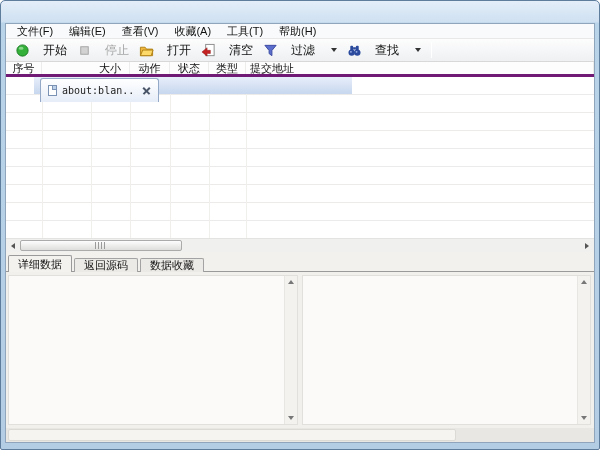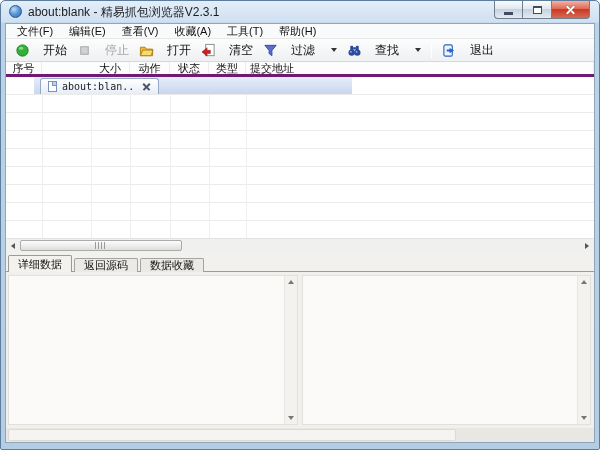--- a/index.html
+++ b/index.html
@@ -70,21 +70,21 @@
   
   .grid-area { position:relative; height:161px; overflow:hidden;
     background:
       repeating-linear-gradient(180deg, transparent 0px, transparent 17px, #ecebe9 17px, #ecebe9 18px),
       #ffffff; }
   .vline { position:absolute; top:0; bottom:0; width:1px; background:#f0efec; }
   .vl0{left:36px;} .vl1{left:85px;} .vl2{left:124px;} .vl3{left:164px;} .vl4{left:203px;} .vl5{left:240px;}
 
   .tabstrip { position:absolute; left:28px; top:0; width:318px; height:17px;
     background:linear-gradient(180deg,#e7eefa 0%,#c7d7ee 100%); }
-  .session-tab { position:absolute; left:6px; top:1px; height:16px;
+  .session-tab { position:absolute; left:6px; top:1px; height:24px;
     display:flex; align-items:center; gap:5px; padding:0 7px;
     background:linear-gradient(180deg,#ffffff 0%,#e6edf8 100%);
     border:1px solid #93a9c7; border-bottom:none; border-radius:3px 3px 0 0;
     font-family:"DejaVu Sans Mono", monospace; font-size:10px; color:#222; }
   .tab-doc-icon { width:9px; height:11px; background:#fff; border:1px solid #7a92b4; position:relative; }
   .tab-doc-icon::after { content:""; position:absolute; right:0; top:0; width:3px; height:3px;
     background:#bcd0ea; border-left:1px solid #7a92b4; border-bottom:1px solid #7a92b4; }
   .tab-close { position:relative; width:9px; height:9px; margin-left:3px; }
   .tab-close i { position:absolute; left:0; top:3.5px; width:9px; height:1.6px; background:#4a5668; }
   .tab-close i:nth-child(1){ transform:rotate(45deg);} .tab-close i:nth-child(2){ transform:rotate(-45deg);}
@@ -124,38 +124,20 @@
     border-left:3.5px solid transparent;border-right:3.5px solid transparent;border-top:4px solid #777; }
   .bottom-strip { position:absolute; left:0; right:0; bottom:0; height:14px; background:#e9e7e3; }
   .strip-thumb { position:absolute; left:2px; top:1px; width:448px; height:12px;
     background:#f5f4f1; border:1px solid #dcdad5; border-radius:2px; }
 </style>
 </head>
 <body>
 
 <div class="window">
 
-  <div class="titlebar">
-    <span class="app-icon"></span>
-    <span class="title-text">about:blank - 精易抓包浏览器V2.3.1</span>
-    <div class="caption-btns">
-      <div class="cap-btn min">
-        <span class="g-min"></span>
-      </div>
-      <div class="cap-btn max">
-        <span class="g-max"></span>
-      </div>
-      <div class="cap-btn close">
-        <span class="g-x">
-            <i></i>
-            <i></i>
-          </span>
-      </div>
-    </div>
-  </div>
 
   <div class="client">
 
     <div class="menubar">
       <span class="menu-item">文件(F)</span>
       <span class="menu-item">编辑(E)</span>
       <span class="menu-item">查看(V)</span>
       <span class="menu-item">收藏(A)</span>
       <span class="menu-item">工具(T)</span>
       <span class="menu-item">帮助(H)</span>
@@ -203,27 +185,20 @@
           <rect x="6.5" y="4.5" width="3" height="2.5" fill="#2b4a9e"></rect>
           <circle cx="5" cy="10.2" r="3.4" fill="#2b4a9e"></circle>
           <circle cx="11" cy="10.2" r="3.4" fill="#2b4a9e"></circle>
           <circle cx="4.2" cy="9.4" r="1" fill="#9fb4e6"></circle>
           <circle cx="10.2" cy="9.4" r="1" fill="#9fb4e6"></circle>
         </svg>
         <span class="tb-label">查找</span>
         <span class="dd-arrow"></span>
       </div>
       <span class="tb-sep"></span>
-      <div class="tb-item">
-        <svg class="tb-icon" viewBox="0 0 16 16">
-          <rect x="2" y="2" width="9" height="12" rx="1.5" fill="#eef4fc" stroke="#2a63c0" stroke-width="1.2"></rect>
-          <path d="M8 5.2 l5 2.8 -5 2.8 v-1.8 h-3 v-2 h3 z" fill="#2a63c0"></path>
-        </svg>
-        <span class="tb-label">退出</span>
-      </div>
     </div>
 
     <div class="lv-header">
       <span class="lv-col c0">序号</span>
       <span class="lv-col c1">时间</span>
       <span class="lv-col c2">大小</span>
       <span class="lv-col c3">动作</span>
       <span class="lv-col c4">状态</span>
       <span class="lv-col c5">类型</span>
       <span class="lv-col c6">提交地址</span>

